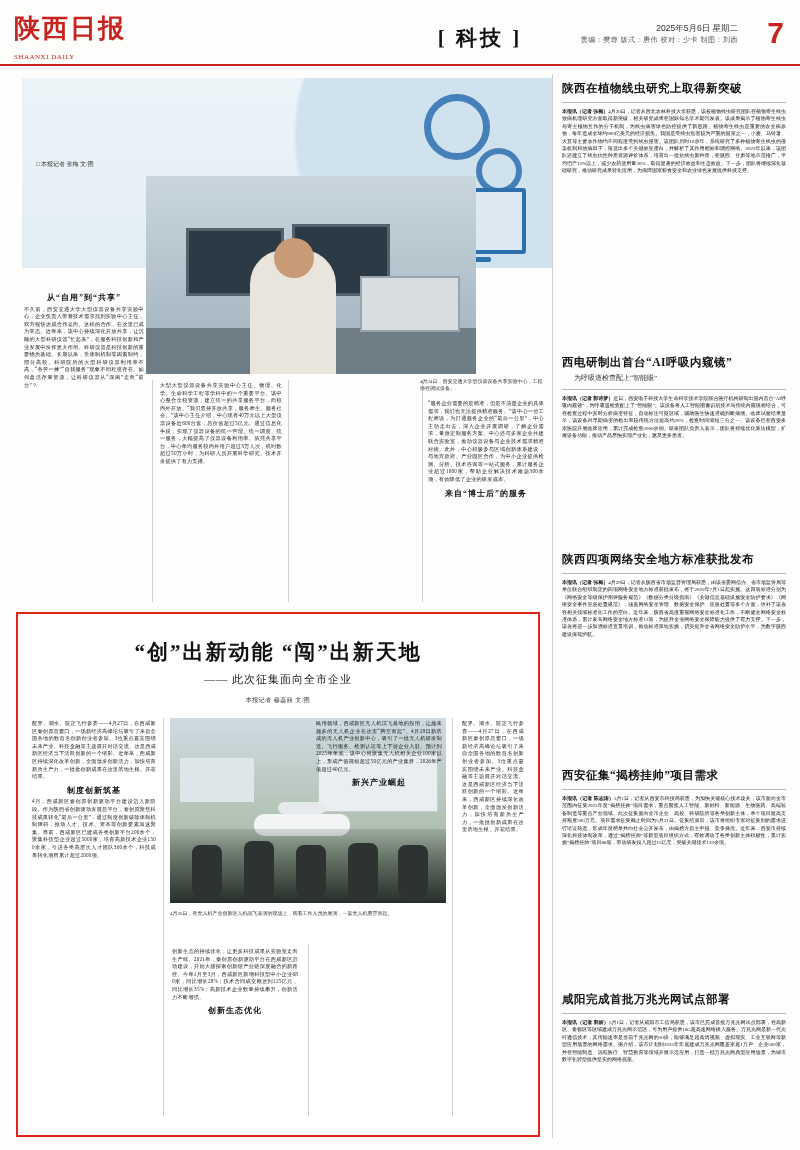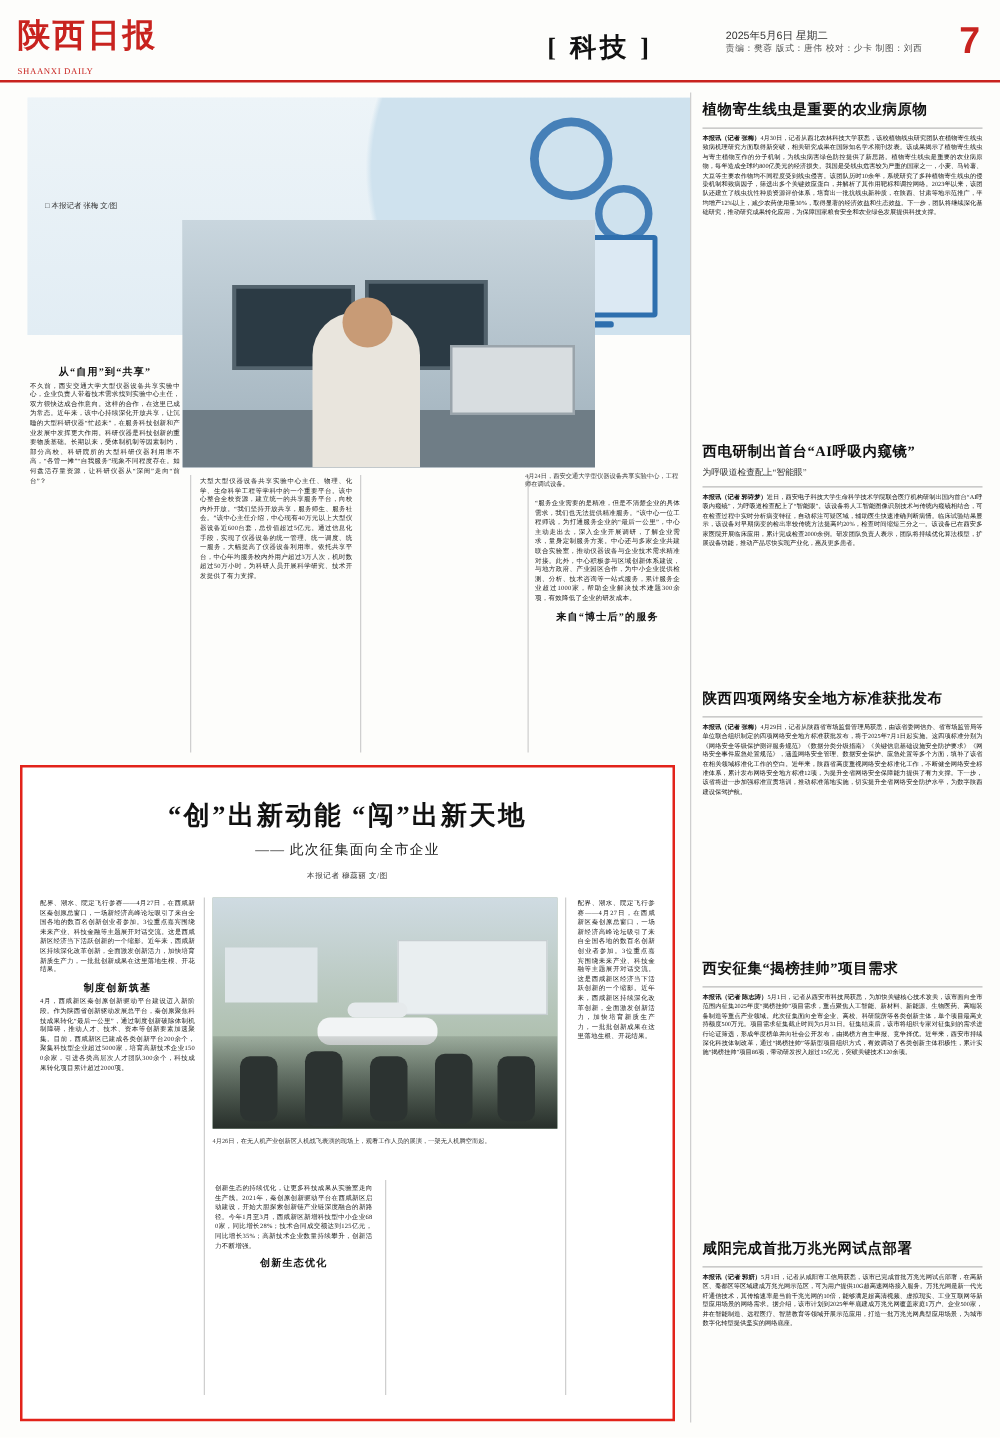--- a/index.html
+++ b/index.html
@@ -35,21 +35,21 @@
     display:block;font-size:7px;letter-spacing:0.5px;font-weight:normal;
     color:#c8231f;margin-top:-2px;
   }
   .section-title{
     position:absolute;left:480px;top:24px;
     transform:translateX(-50%);
     font-size:21px;font-weight:bold;letter-spacing:3px;color:#111;
     white-space:nowrap;
   }
   .masthead-meta{
-    position:absolute;right:62px;top:22px;
+    position:absolute;right:62px;top:22px;text-align:right;
     font-size:8px;line-height:12px;color:#333;
     font-family:"Liberation Sans", sans-serif;
   }
   .masthead-meta .date{font-size:8.5px;}
   .masthead-meta .editors{font-size:7px;color:#555;letter-spacing:0.5px;}
   .page-number{
     position:absolute;right:16px;top:16px;
     font-size:30px;font-weight:bold;color:#c8231f;
     font-family:"Liberation Sans", sans-serif;
   }
@@ -162,21 +162,21 @@
   .rb-cap{
     position:absolute;left:152px;top:296px;width:276px;
     font-size:5px;color:#333;line-height:7.5px;
   }
 
   
   .rr-head{
     font-size:11.5px;font-weight:bold;color:#111;letter-spacing:.5px;
     line-height:16px;
   }
-  .rr-sub{font-size:7px;color:#333;margin-top:3px;}
+  .rr-sub{font-size:7px;color:#333;margin-top:3px;margin-left:12px;}
   .rr-rule{height:1px;background:#bbb;margin:6px 0 5px;}
 
   .tiny{font-size:5px;line-height:7.4px;}
 </style>
 </head>
 <body>
 
 <div class="page">
 
   <div class="masthead">
@@ -258,30 +258,34 @@
       <div>配界、潮水、院定飞行参赛——4月27日，在西咸新区秦创原总窗口，一场新经济高峰论坛吸引了来自全国各地的数百名创新创业者参加。3位重点嘉宾围绕未来产业、科技金融等主题展开对话交流。这是西咸新区经济当下活跃创新的一个缩影。近年来，西咸新区持续深化改革创新，全面激发创新活力，加快培育新质生产力，一批批创新成果在这里落地生根、开花结果。</div>
       <div class="sub-h">制度创新筑基</div>
       <div>4月，西咸新区秦创原创新驱动平台建设迈入新阶段。作为陕西省创新驱动发展总平台，秦创原聚焦科技成果转化“最后一公里”，通过制度创新破除体制机制障碍，推动人才、技术、资本等创新要素加速聚集。目前，西咸新区已建成各类创新平台200余个，聚集科技型企业超过5000家，培育高新技术企业1500余家，引进各类高层次人才团队300余个，科技成果转化项目累计超过2000项。</div>
     </div>
 
     <div class="col-text" style="left:154px;top:334px;width:126px;height:168px;">
       <div>创新生态的持续优化，让更多科技成果从实验室走向生产线。2021年，秦创原创新驱动平台在西咸新区启动建设，开始大胆探索创新链产业链深度融合的新路径。今年1月至3月，西咸新区新增科技型中小企业680家，同比增长28%；技术合同成交额达到125亿元，同比增长35%；高新技术企业数量持续攀升，创新活力不断增强。</div>
       <div class="sub-h">创新生态优化</div>
     </div>
 
+    <div class="col-text" style="left:298px;top:106px;width:126px;height:396px;">
+      <div>民用领域，西咸新区无人机试飞基地的投用，让越来越多的无人机企业在这里“腾空而起”。4月28日新落成的无人机产业创新中心，吸引了一批无人机研发制造、飞行服务、检测认证等上下游企业入驻。预计到2025年年底，该中心将聚集无人机相关企业100家以上，形成产值规模超过50亿元的产业集群，2026年产值超过40亿元。</div>
+      <div class="sub-h">新兴产业崛起</div>
+    </div>
 
     <div class="col-text" style="left:444px;top:106px;width:62px;height:396px;">
       <div>配界、潮水、院定飞行参赛——4月27日，在西咸新区秦创原总窗口，一场新经济高峰论坛吸引了来自全国各地的数百名创新创业者参加。3位重点嘉宾围绕未来产业、科技金融等主题展开对话交流。这是西咸新区经济当下活跃创新的一个缩影。近年来，西咸新区持续深化改革创新，全面激发创新活力，加快培育新质生产力，一批批创新成果在这里落地生根、开花结果。</div>
     </div>
   </div>
 
   <div style="position:absolute;left:562px;top:80px;width:224px;">
 
     <div>
-      <div class="rr-head">植物寄生线虫是重要的农业病原物</div>
+      <div class="rr-head">陕西在植物线虫研究上取得新突破</div>
       <div class="rr-rule"></div>
       <div class="tiny" style="text-align:justify;word-break:break-all;height:238px;overflow:hidden;">
         <span style="font-weight:bold;">本报讯（记者 张梅）</span><span>4月30日，记者从西北农林科技大学获悉，该校植物线虫研究团队在植物寄生线虫致病机理研究方面取得新突破，相关研究成果在国际知名学术期刊发表。该成果揭示了植物寄生线虫与寄主植物互作的分子机制，为线虫病害绿色防控提供了新思路。植物寄生线虫是重要的农业病原物，每年造成全球约800亿美元的经济损失。我国是受线虫危害较为严重的国家之一，小麦、马铃薯、大豆等主要农作物均不同程度受到线虫侵害。该团队历时10余年，系统研究了多种植物寄生线虫的侵染机制和致病因子，筛选出多个关键效应蛋白，并解析了其作用靶标和调控网络。2023年以来，该团队还建立了线虫抗性种质资源评价体系，培育出一批抗线虫新种质，在陕西、甘肃等地示范推广，平均增产12%以上，减少农药使用量30%，取得显著的经济效益和生态效益。下一步，团队将继续深化基础研究，推动研究成果转化应用，为保障国家粮食安全和农业绿色发展提供科技支撑。</span>
       </div>
     </div>
 
     <div style="margin-top:8px;">
       <div class="rr-head">西电研制出首台“AI呼吸内窥镜”</div>
       <div class="rr-sub">为呼吸道检查配上“智能眼”</div>
       <div class="rr-rule"></div>

